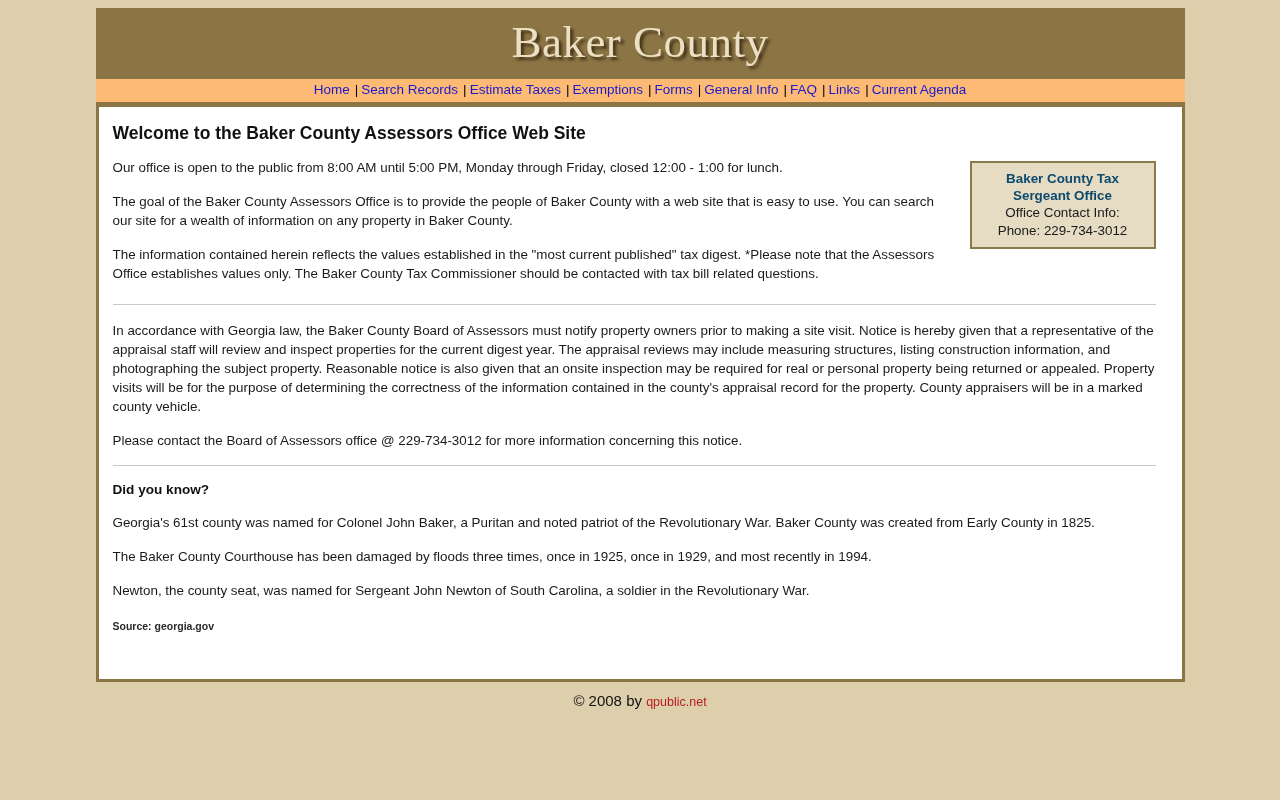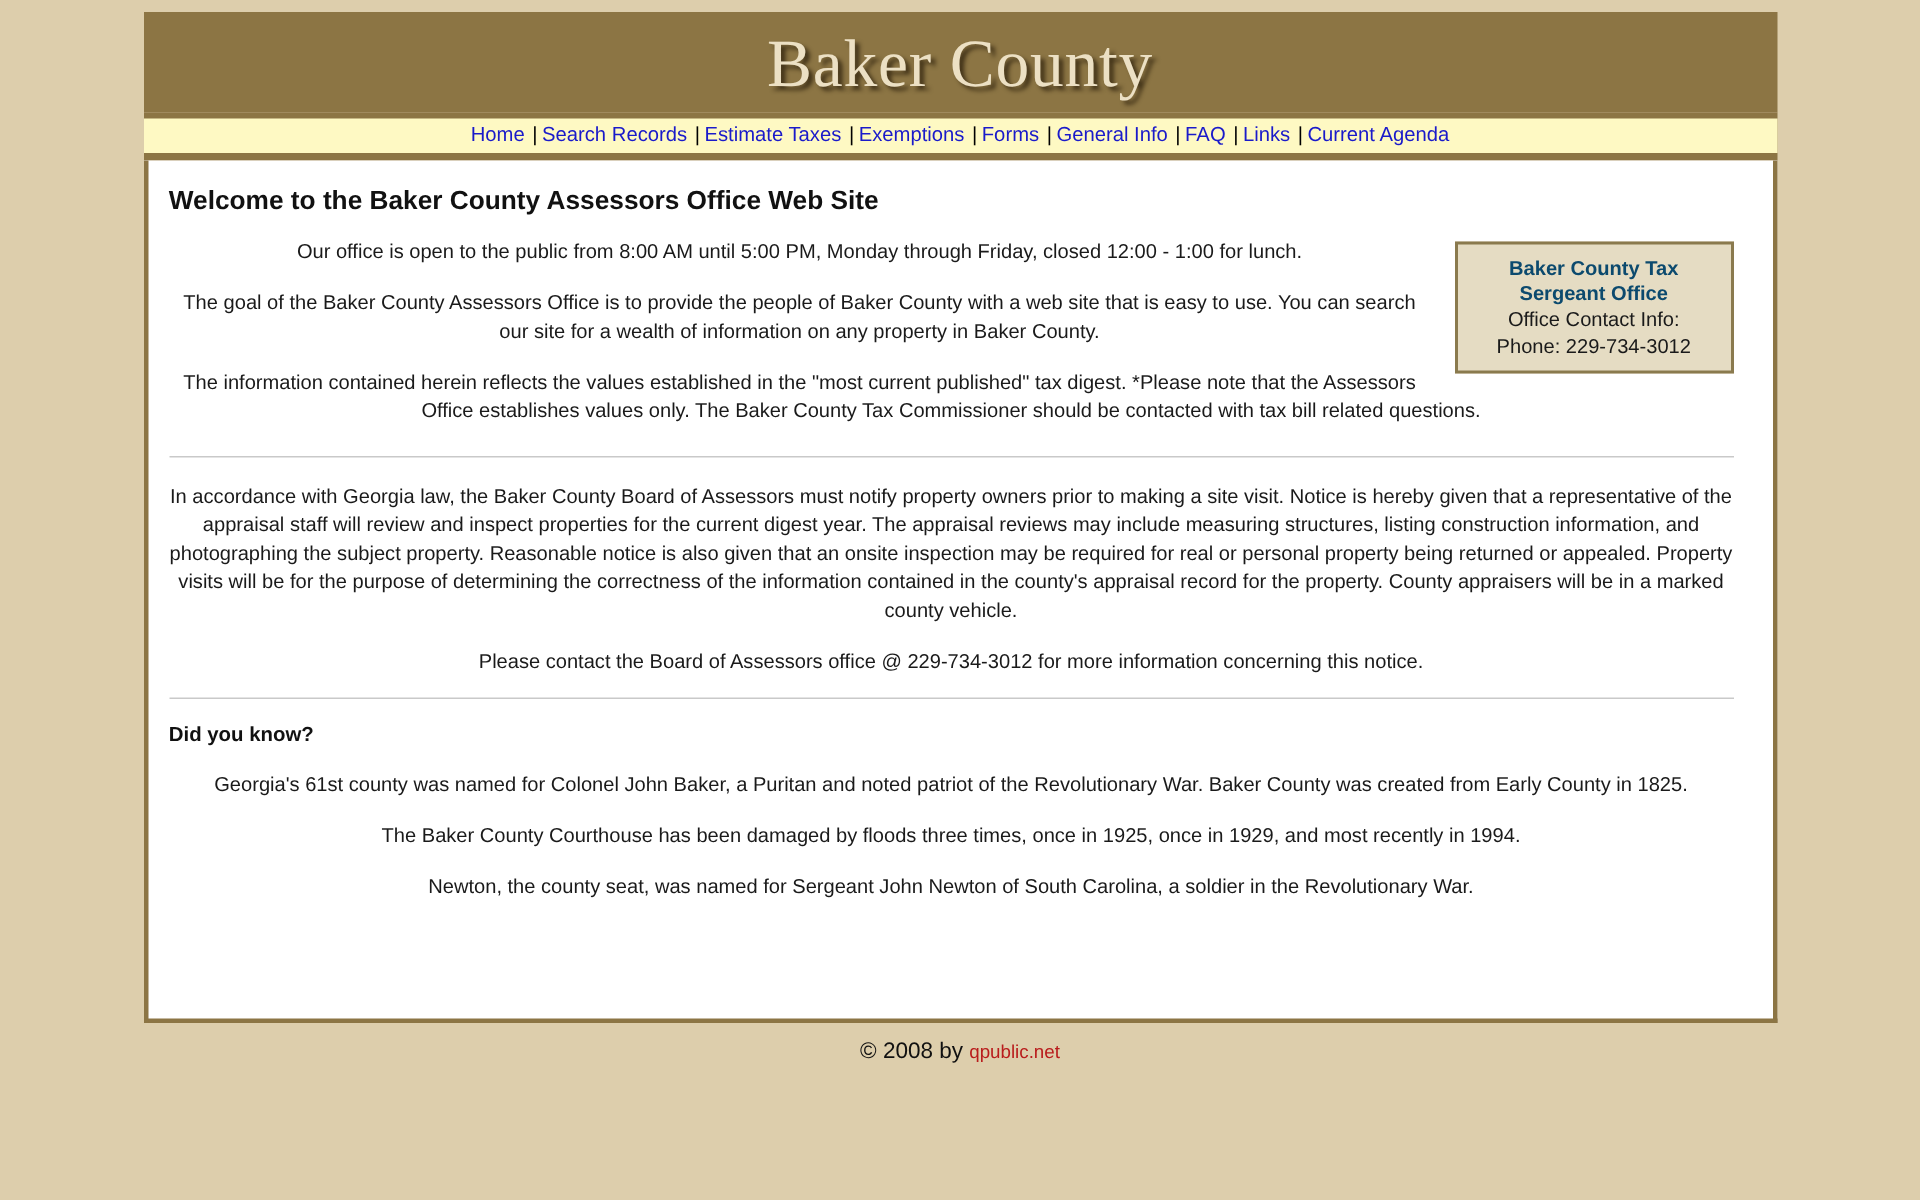--- a/index.html
+++ b/index.html
@@ -37,21 +37,21 @@
   }
   .site-title-line.line1 { font-size: 45px; margin: 0 0 2px 0; }
   .site-title-line.line2 { font-size: 45px; margin: 0; }
 
   
   .nav-outer {
     background: #8c7544;
     padding: 4px 0 5px 0;
   }
   .nav-bar {
-    background: #fef9c3;
+    background: #fdba74;
     text-align: center;
     padding: 3px 0 4px 0;
     font-size: 13.5px;
     line-height: 1.2;
     white-space: nowrap;
   }
   .nav-link {
     color: #1a1aca;
     text-decoration: none;
     font-size: 13.5px;
@@ -81,21 +81,20 @@
     color: #111111;
     margin: 2px 0 14px 0;
     line-height: 1.2;
   }
 
   p.body-text {
     font-size: 13.4px;
     color: #1a1a1a;
     line-height: 1.42;
     margin: 0 0 15px 0;
-    text-align: center;
   }
 
   
   .contact-box {
     float: right;
     width: 186px;
     margin: 3px 0 8px 16px;
     background: #e5dcc3;
     border: 2px solid #8a7a4e;
     text-align: center;
@@ -190,20 +189,21 @@
       <p class="body-text">Please contact the Board of Assessors office @ 229-734-3012 for more information concerning this notice.</p>
 
       <hr class="divider">
 
       <h2 class="sub-heading">Did you know?</h2>
 
       <p class="body-text">Georgia's 61st county was named for Colonel John Baker, a Puritan and noted patriot of the Revolutionary War. Baker County was created from Early County in 1825.</p>
       <p class="body-text">The Baker County Courthouse has been damaged by floods three times, once in 1925, once in 1929, and most recently in 1994.</p>
       <p class="body-text">Newton, the county seat, was named for Sergeant John Newton of South Carolina, a soldier in the Revolutionary War.</p>
 
+      <p class="source-note">Source: georgia.gov</p>
 
     </div>
   </div>
 
   <div class="site-footer">
     <span class="copy-text">© 2008 by</span>
     <a class="footer-link" href="#">qpublic.net</a>
   </div>
 
 </div>

